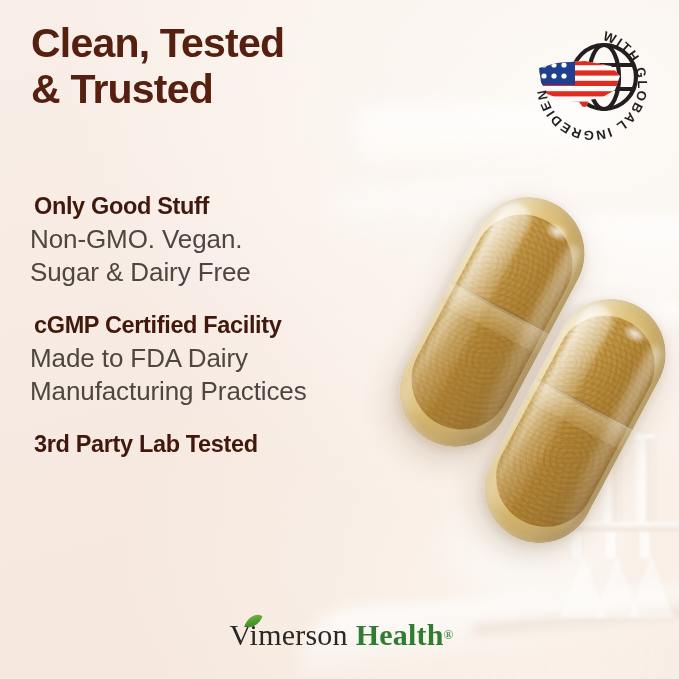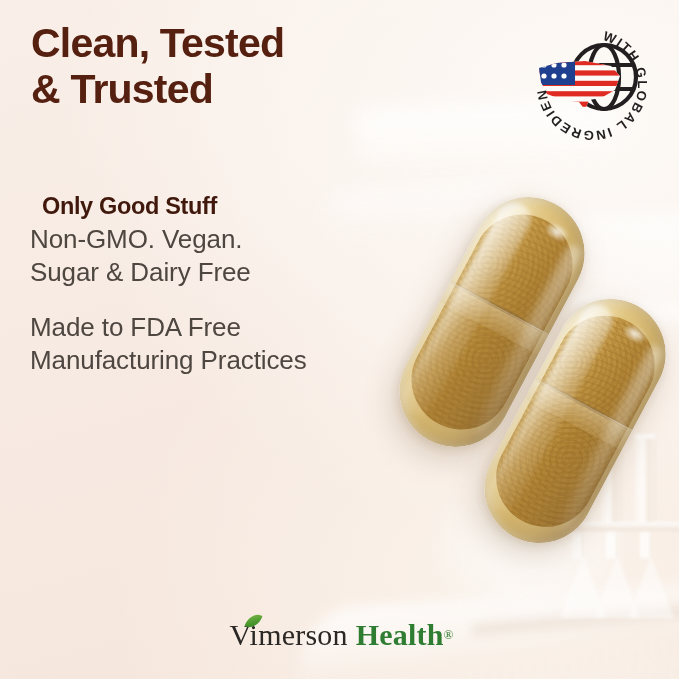--- a/index.html
+++ b/index.html
@@ -241,21 +241,21 @@
   .feature {
     position: absolute;
     left: 30px;
     width: 360px;
   }
   .feature-title {
     font-size: 23.5px;
     font-weight: bold;
     letter-spacing: -0.35px;
     color: #40180c;
-    margin: 0 0 3px 12px;
+    margin: 0 0 3px 4px;
     line-height: 1.2;
   }
   .feature-body {
     font-size: 26px;
     font-weight: normal;
     color: #4e4641;
     line-height: 1.28;
     letter-spacing: -0.1px;
     white-space: pre-line;
   }
@@ -361,25 +361,27 @@
   <div class="headline">Clean, Tested
 &amp; Trusted</div>
 
   <div id="f1" class="feature">
     <div class="feature-title">Only Good Stuff</div>
     <div class="feature-body">Non-GMO. Vegan.
 Sugar &amp; Dairy Free</div>
   </div>
 
   <div id="f2" class="feature">
-    <div class="feature-body">Made to FDA Free
+    <div class="feature-title">cGMP Certified Facility</div>
+    <div class="feature-body">Made to FDA Dairy
 Manufacturing Practices</div>
   </div>
 
   <div id="f3" class="feature">
+    <div class="feature-title">3rd Party Lab Tested</div>
   </div>
 
   <div class="brand">
     <span class="brand-a"><span>Vimerson</span><span class="leaf"></span></span>
     <span>&nbsp;</span><span class="brand-b">Health</span><span class="brand-r">®</span>
   </div>
 
   <div class="badge">
     <svg viewBox="0 0 130 130" width="130" height="130" aria-hidden="true">
       <defs>

